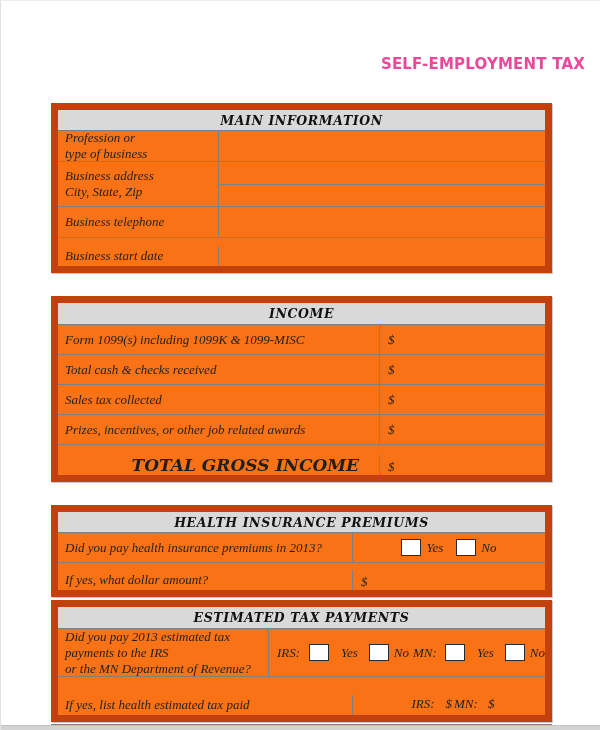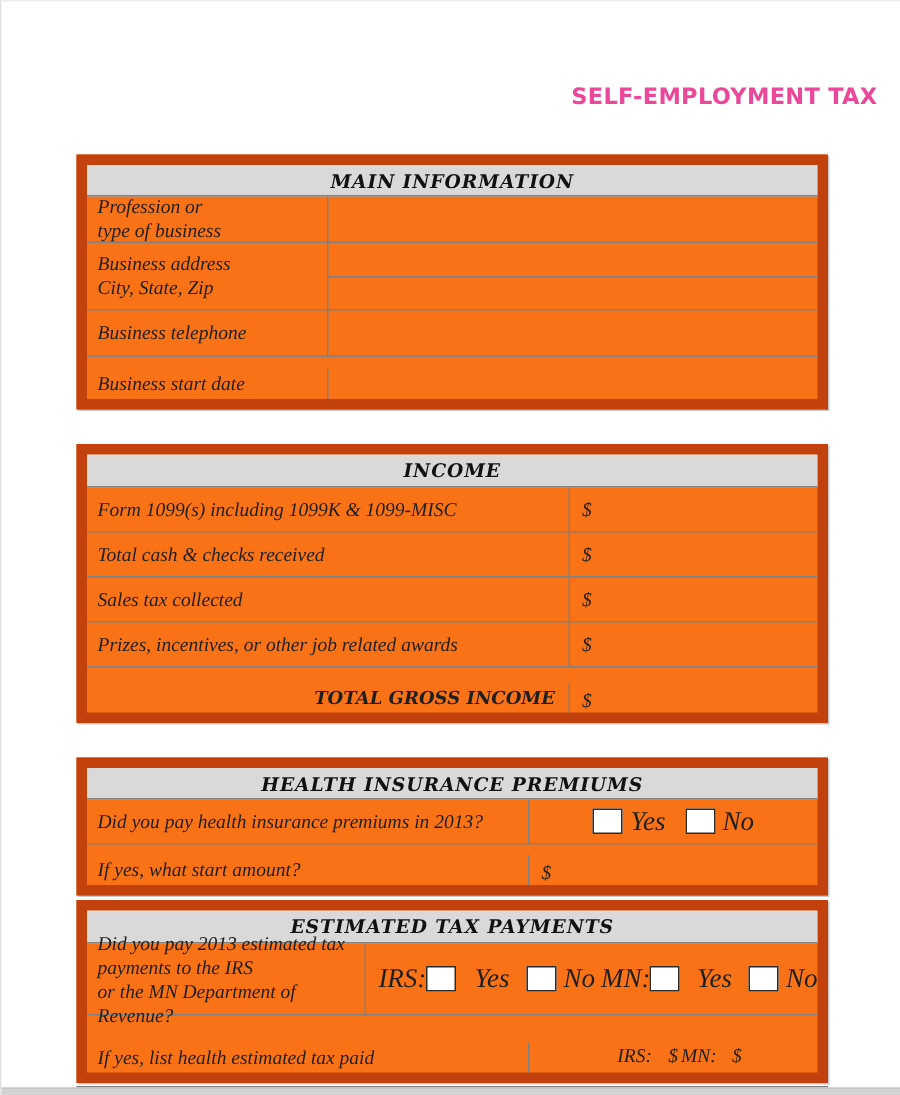--- a/index.html
+++ b/index.html
@@ -51,27 +51,27 @@
     white-space:pre-line;
   }
   .w-main{width:161px;}
   .w-income{width:322px;}
   .w-half{width:295px;}
   .val{flex:1;display:flex;align-items:center;box-sizing:border-box;}
   .val.money{padding-left:8px;font-size:13px;}
   .split{flex:1;display:flex;flex-direction:column;}
   .split .val-line{flex:1;box-sizing:border-box;}
   .split .val-line:first-child{border-bottom:1px solid #808080;}
-  .total-lbl{justify-content:flex-end;font-weight:bold;font-size:12px;font-family:"DejaVu Serif",serif;padding-right:9px;}
+  .total-lbl{justify-content:flex-end;font-weight:bold;font-size:17px;font-family:"DejaVu Serif",serif;padding-right:20px;}
   .checkbox{
     display:inline-block;width:20px;height:17px;
     border:1.6px solid #2b2b2b;background:#fff;box-sizing:border-box;
     flex:none;
   }
-  .ynline{display:flex;align-items:center;font-size:18px;}
+  .ynline{display:flex;align-items:center;font-size:13px;}
   .center{justify-content:center;}
   .ynline .cap{margin:0 0 0 5px;}
   .gap-l{margin-left:13px;}
   .agency-name{width:32px;flex:none;}
   .stack{flex:1;display:flex;flex-direction:row;justify-content:center;padding:3px 0 3px 8px;gap:4px;}
   .moneyline{display:flex;align-items:center;font-size:13px;line-height:17px;}
   .moneyline .agency-name{width:34px;}
   .cut-row{
     margin-top:2px;height:6px;
     border:1px solid #808080;background:#d9d9d9;
@@ -156,21 +156,21 @@
       <div class="row" style="height:30px">
         <div class="lbl w-half">Did you pay health insurance premiums in 2013?</div>
         <div class="val ynline center">
           <span class="checkbox"></span>
           <span class="cap">Yes</span>
           <span class="checkbox gap-l"></span>
           <span class="cap">No</span>
         </div>
       </div>
       <div class="row" style="height:27px">
-        <div class="lbl w-half">If yes, what start amount?</div>
+        <div class="lbl w-half">If yes, what dollar amount?</div>
         <div class="val money">
             <span>$</span>
           </div>
       </div>
     </section>
 
     <section class="tbl tight">
       <div class="hdr" style="height:21px">ESTIMATED TAX PAYMENTS</div>
       <div class="row" style="height:48px">
         <div class="lbl w-half">Did you pay 2013 estimated tax payments to the IRS

